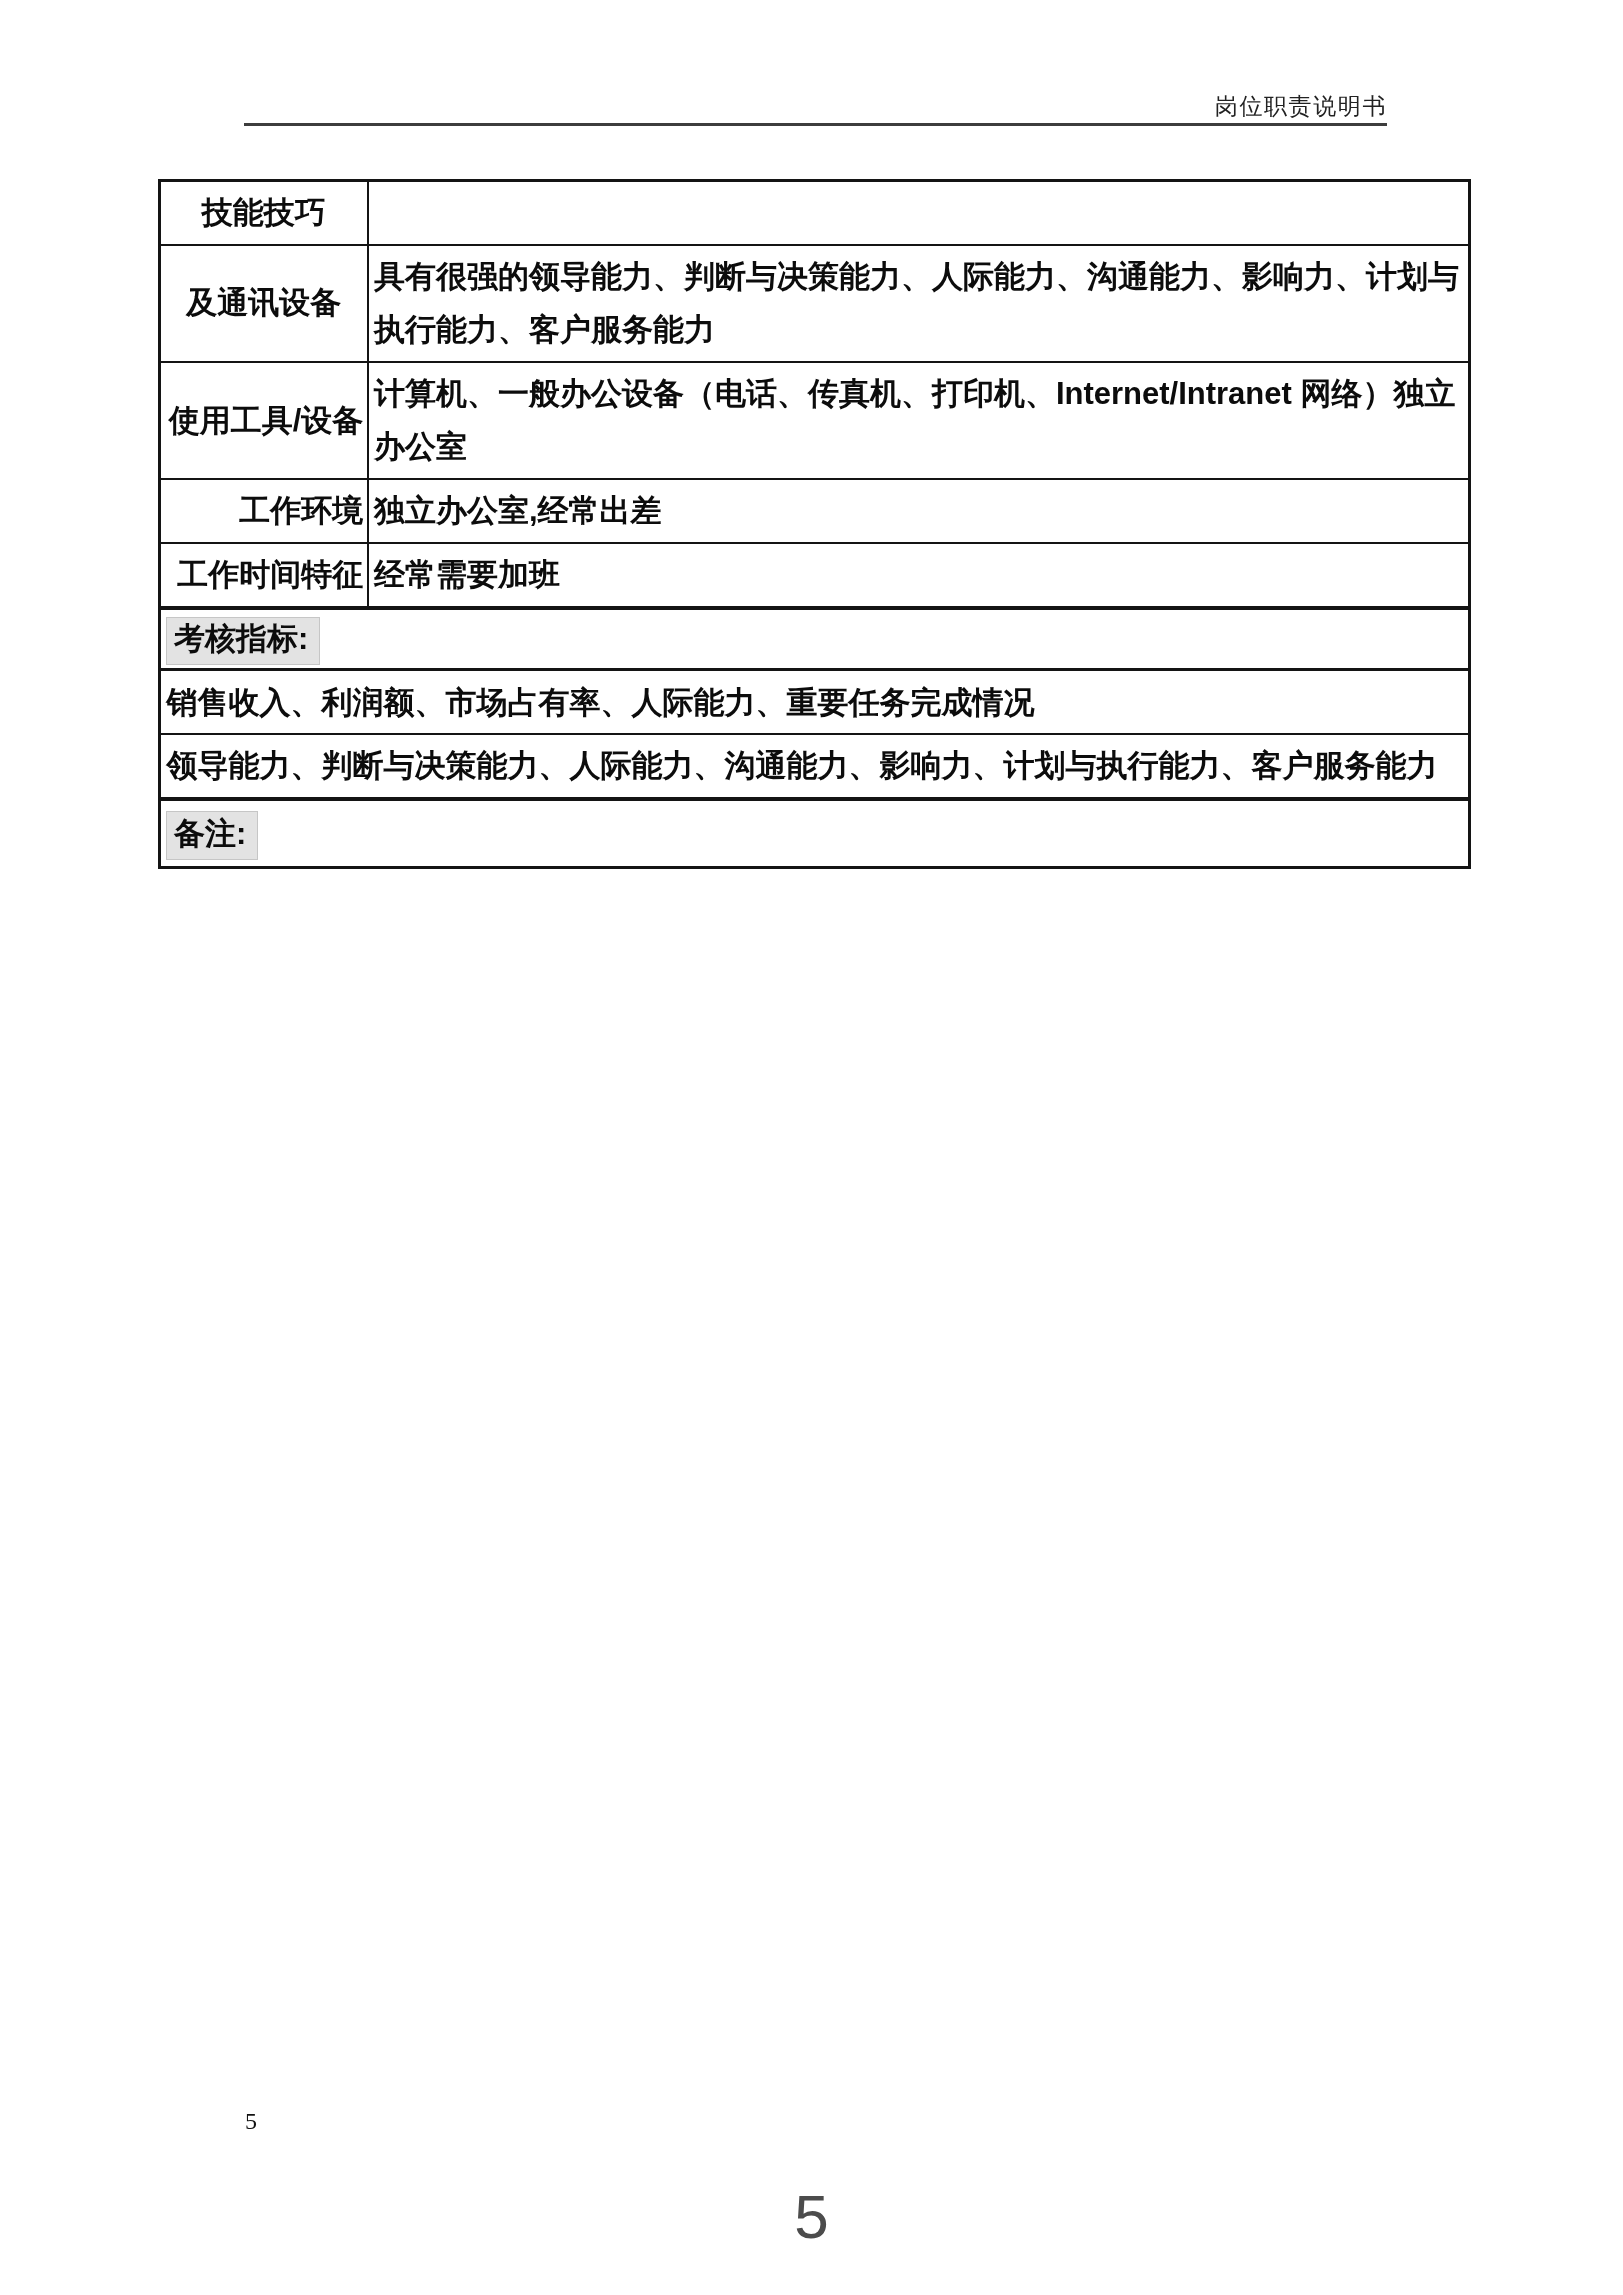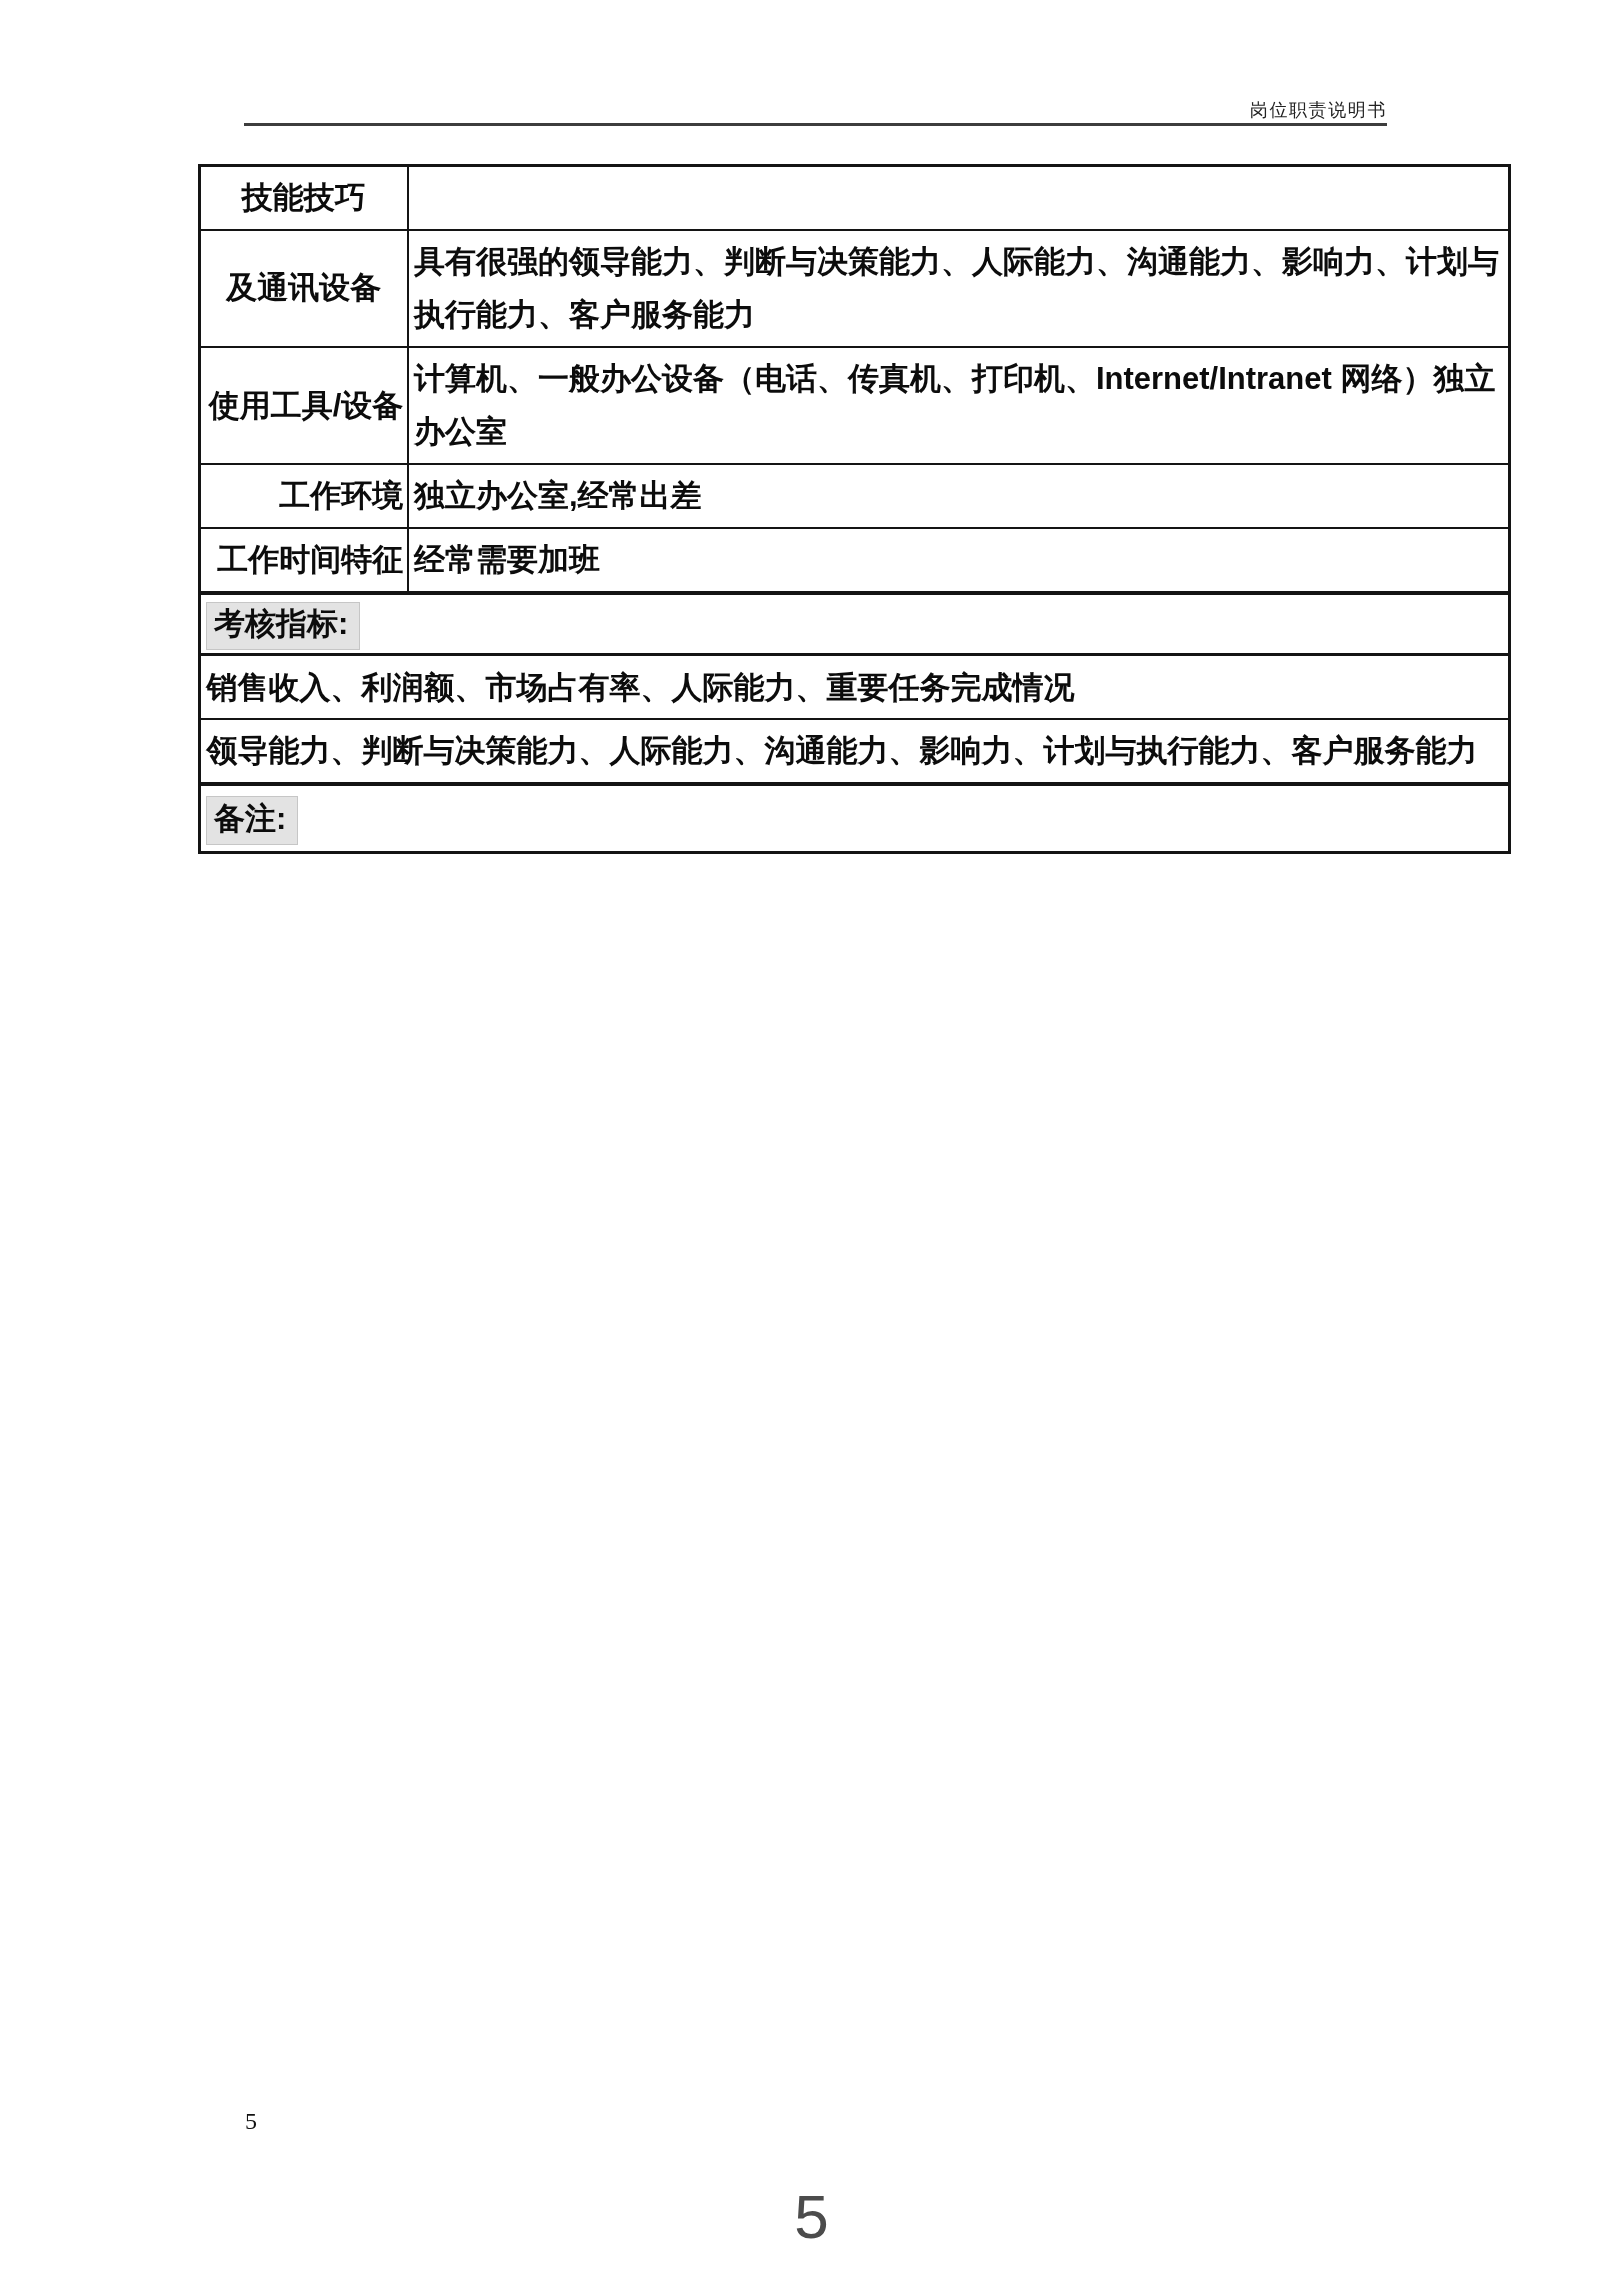--- a/index.html
+++ b/index.html
@@ -22,36 +22,35 @@
     height: 93px;
     border-bottom: 3.8px solid #3d3d3d;
     display: flex;
     align-items: flex-end;
     justify-content: flex-end;
     padding-bottom: 1.1px;
     box-sizing: content-box;
   }
   .doc-header .title {
     font-family: "Liberation Serif", serif;
-    font-size: 18px;
+    font-size: 23px;
     letter-spacing: 1.6px;
     color: #222;
     white-space: nowrap;
   }
 
   
   table.jd {
     position: absolute;
     left: 158px;
-    top: 164px;
+    top: 179px;
     width: 1310px;
     border-collapse: collapse;
     table-layout: fixed;
     border: 3.2px solid #141414;
-    margin-left: 40px;
   }
   table.jd td {
     border: 2.2px solid #141414;
     vertical-align: middle;
     font-size: 31px;
     line-height: 1.72;
     color: #0c0c0c;
     font-weight: 600;
     overflow: hidden;
   }

